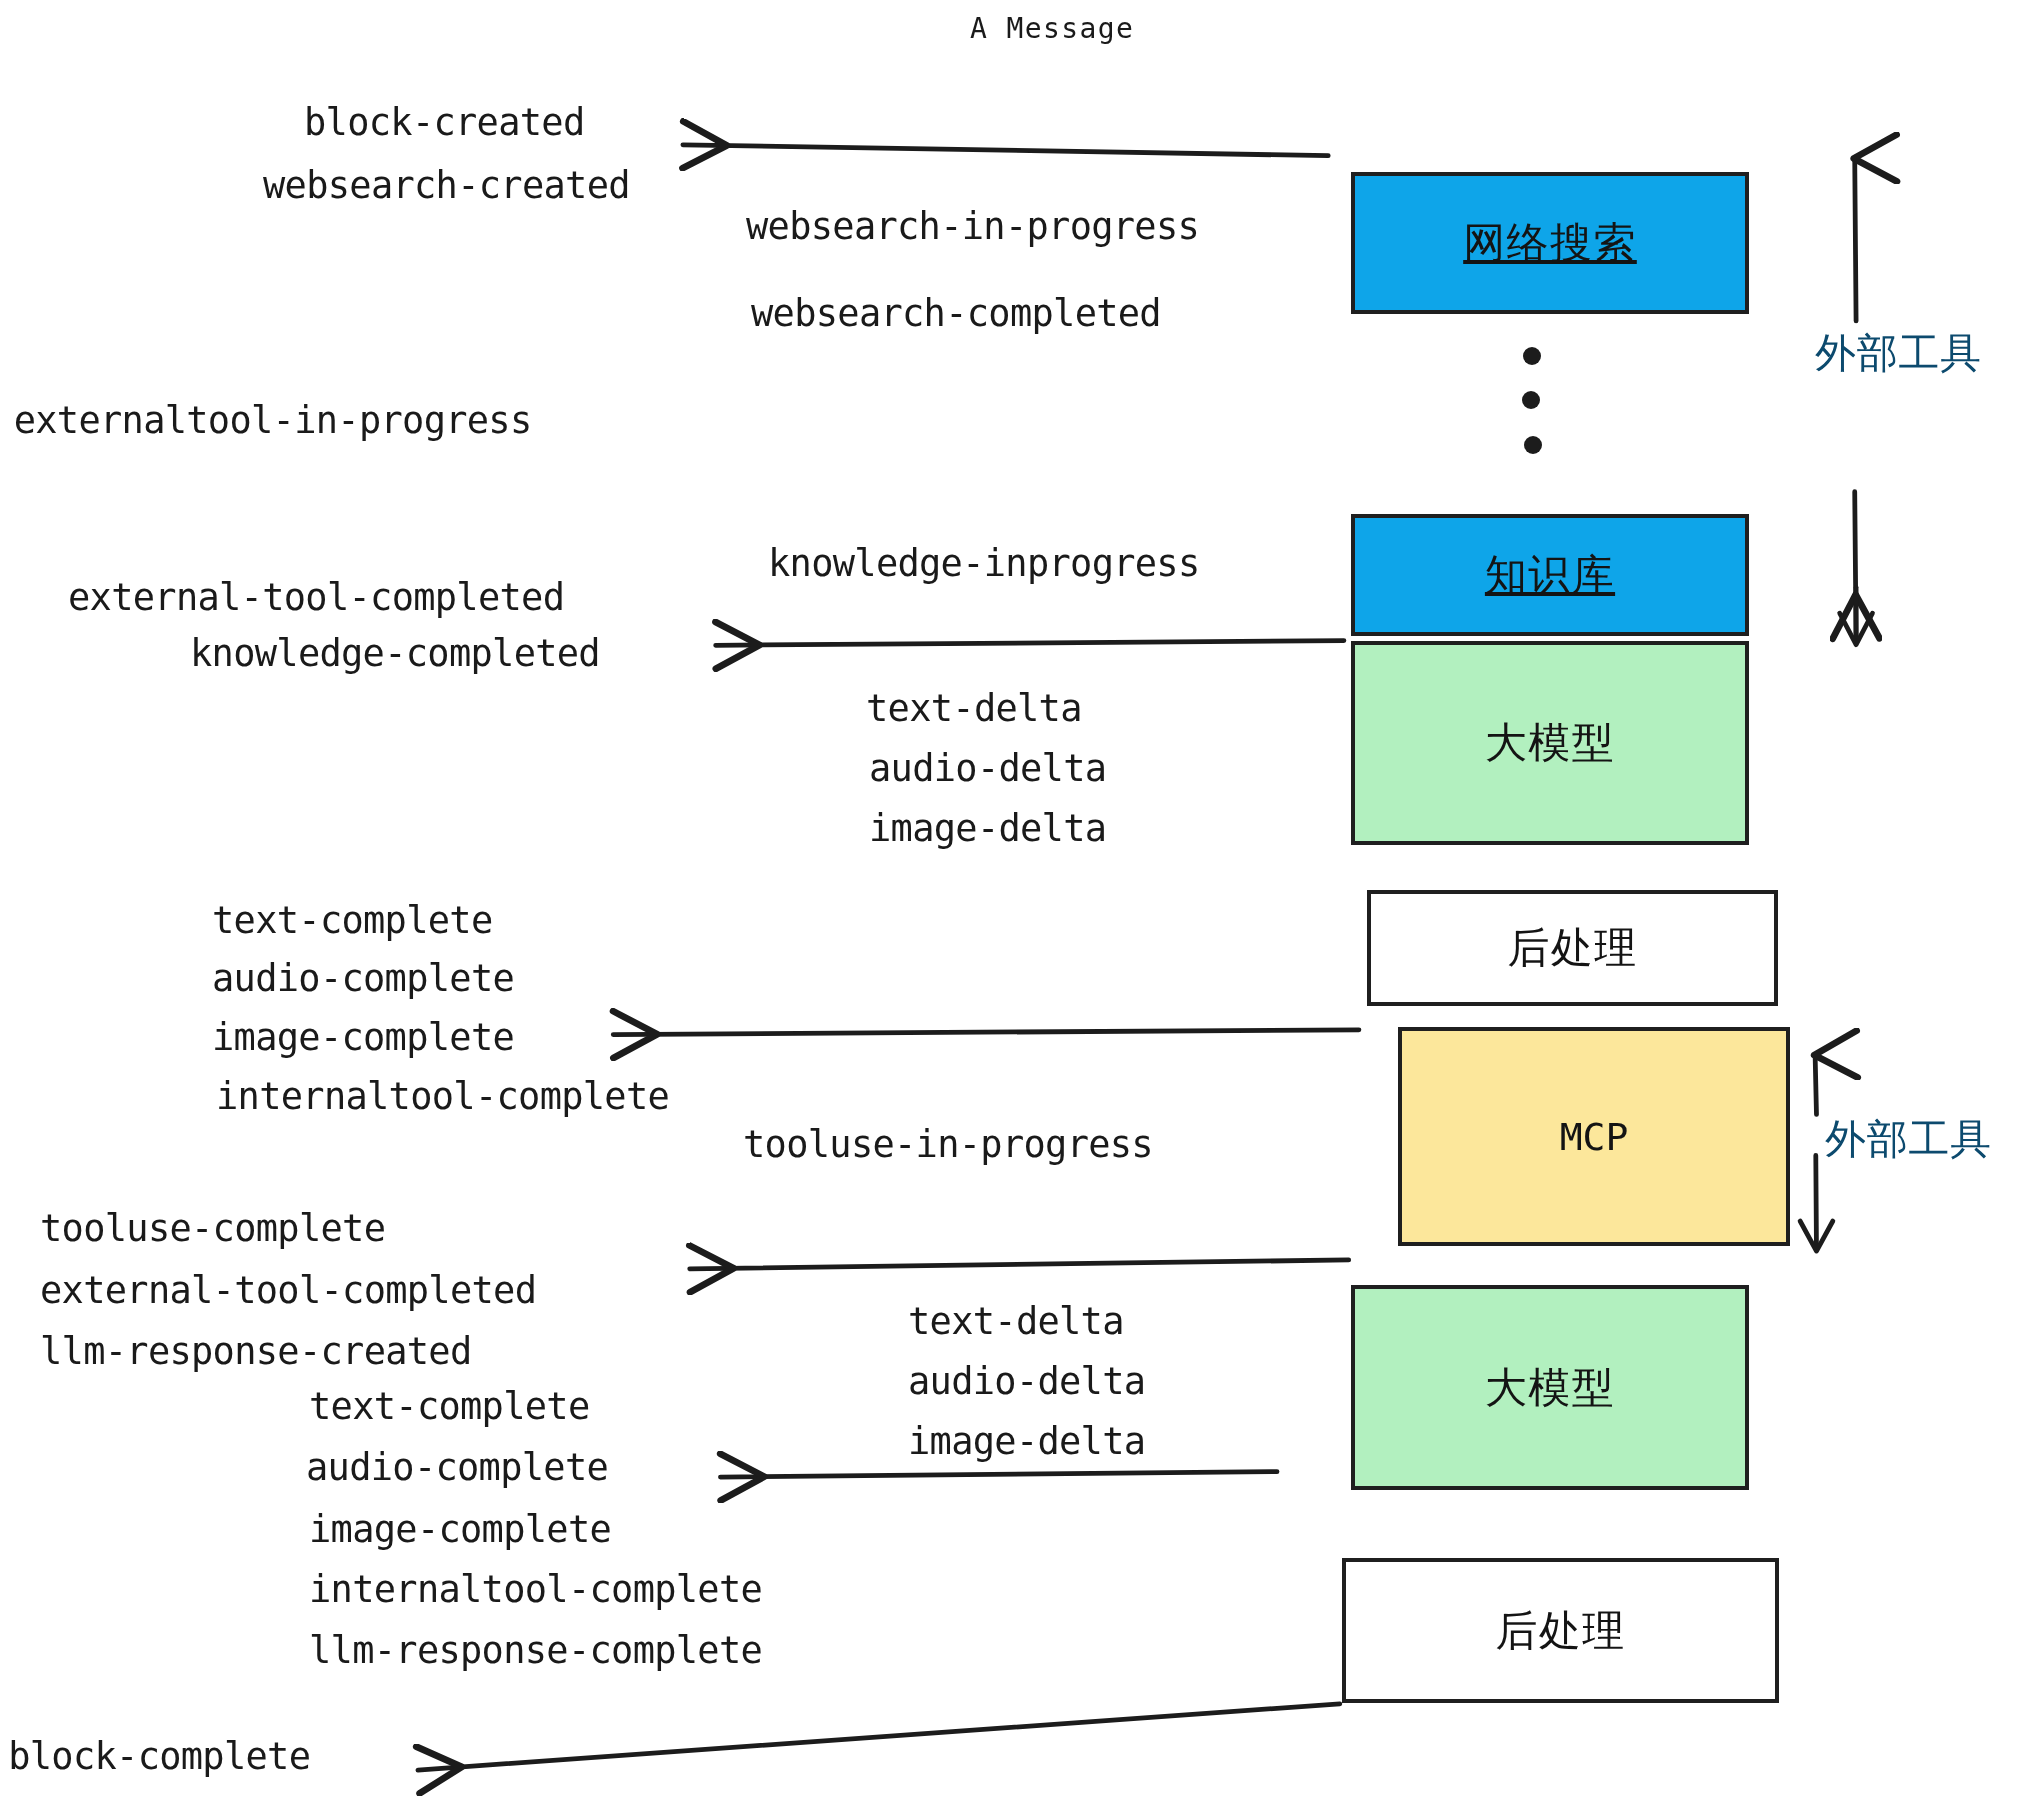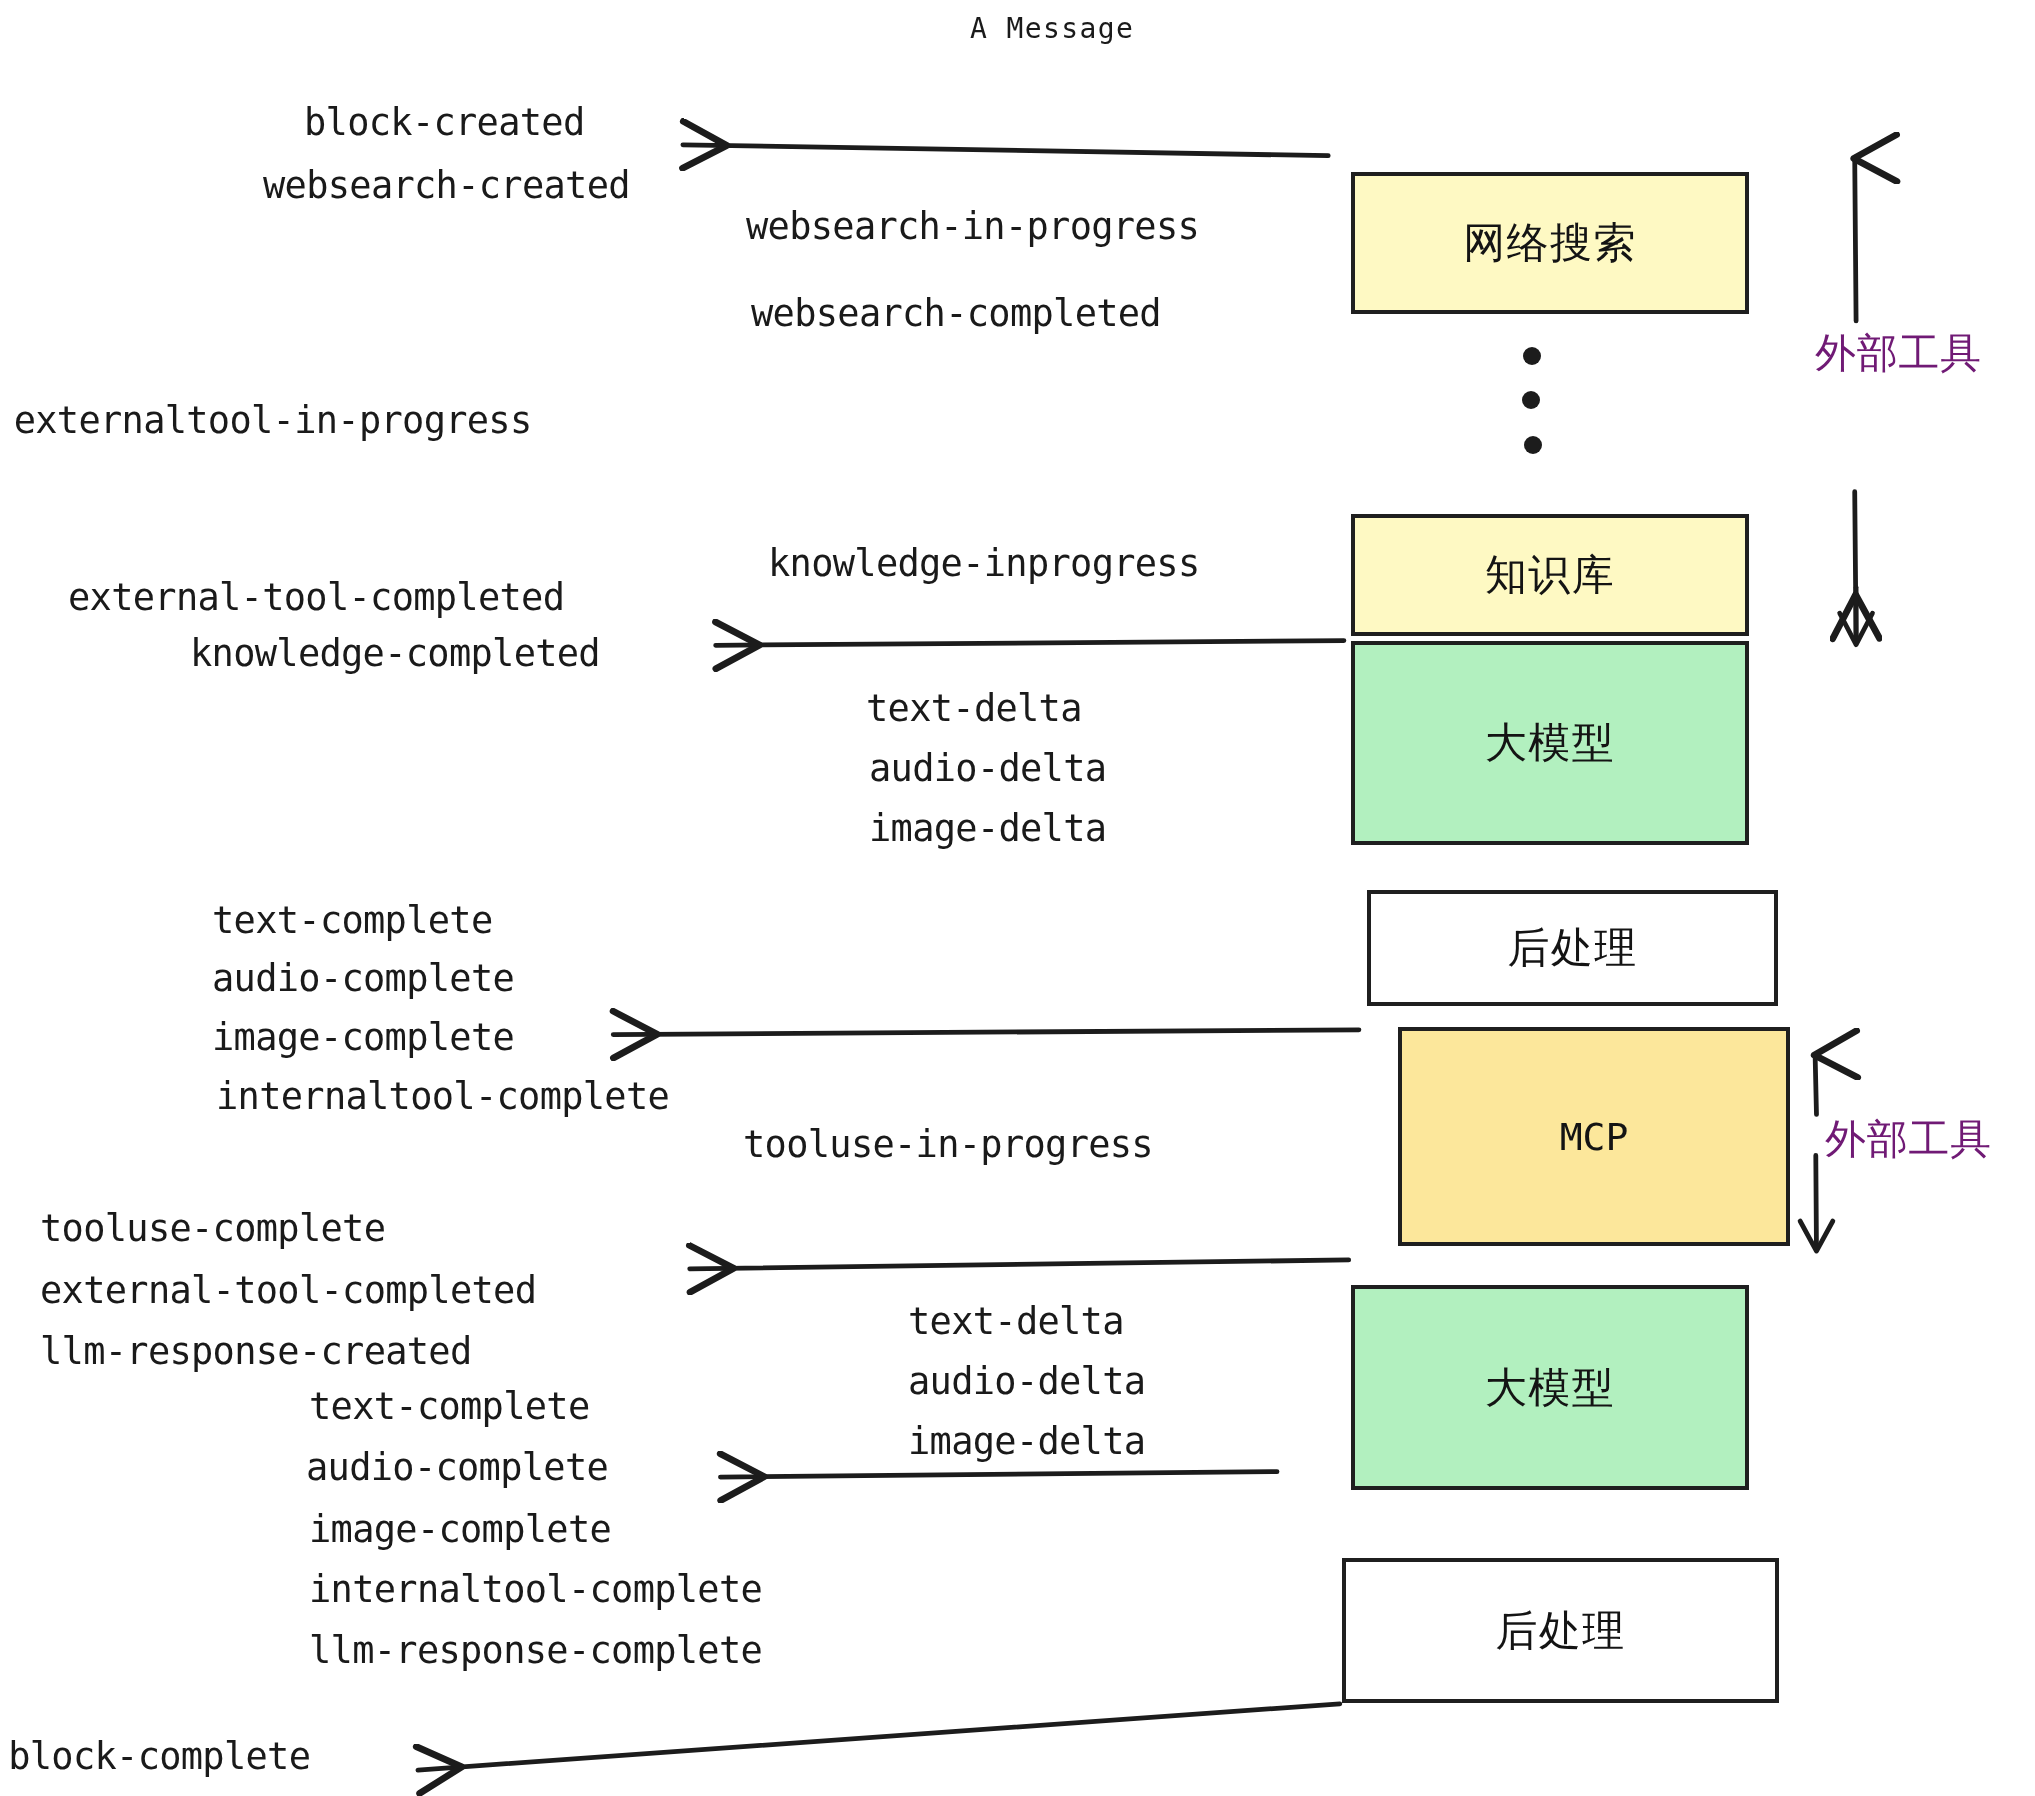--- a/index.html
+++ b/index.html
@@ -12,29 +12,29 @@
        font-family:"DejaVu Sans Mono","Liberation Mono",monospace;
        font-size:37px;line-height:1;letter-spacing:-0.7px;}
   .title{position:absolute;white-space:pre;color:#1a1a1a;
        font-family:"DejaVu Sans Mono","Liberation Mono",monospace;
        font-size:28px;letter-spacing:1.4px;}
 
   .node{position:absolute;box-sizing:border-box;border:4.1px solid #1f1f1f;
         display:flex;align-items:center;justify-content:center;
         color:#141414;font-family:"DejaVu Sans","Liberation Sans",sans-serif;
         font-size:42px;letter-spacing:1.4px;}
-  .node.pink{background:#fef9c3;}
+  .node.pink{background:#0ea5e9;text-decoration:underline;}
   .node.green{background:#b2f0bf;}
   .node.yellow{background:#fce79b;}
   .node.white{background:#ffffff;}
   .node.mcp{font-family:"DejaVu Sans Mono","Liberation Mono",monospace;font-size:38px;letter-spacing:0;}
 
   .dot{position:absolute;width:18px;height:18px;border-radius:50%;background:#1c1c1c;}
 
-  .grouplabel{position:absolute;white-space:pre;color:#701a75;
+  .grouplabel{position:absolute;white-space:pre;color:#0c4a6e;
        font-family:"DejaVu Sans","Liberation Sans",sans-serif;
        font-size:41px;letter-spacing:0.7px;}
 </style>
 </head>
 <body>
 
 <div id="stage">
 
   <svg id="wires" viewBox="0 0 2980 2630">
     <defs>

